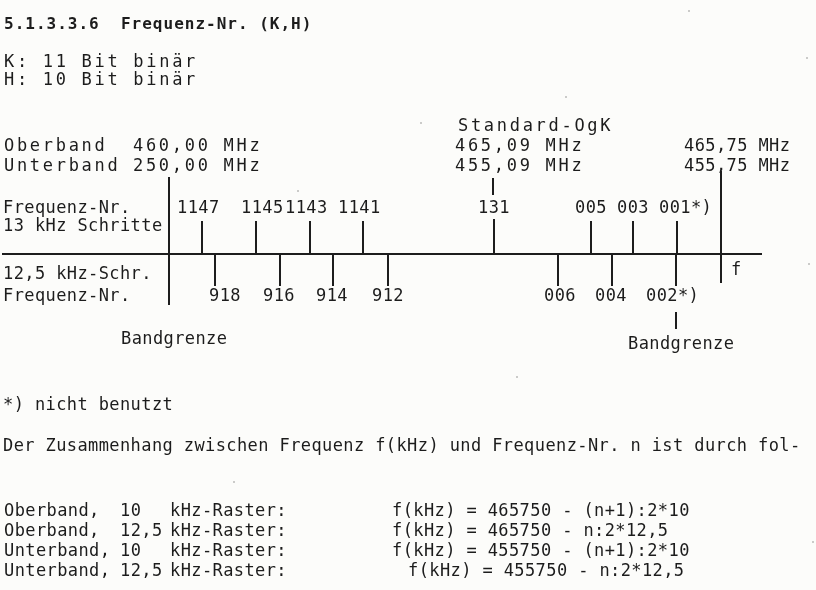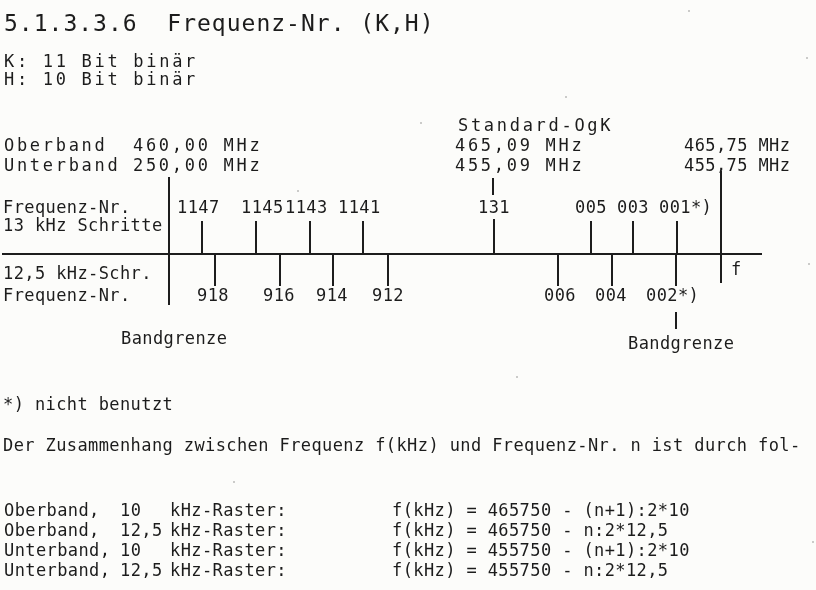--- a/index.html
+++ b/index.html
@@ -14,21 +14,21 @@
   #page{position:absolute;left:0;top:0;width:816px;height:590px}
   .t{
     position:absolute;
     white-space:pre;
     font-size:17px;
     line-height:17px;
     letter-spacing:0.4px;
     color:#1c1c1c;
   }
   .wide{letter-spacing:2.7px}
-  .title{font-weight:normal;font-size:23px;letter-spacing:1px}
+  .title{font-weight:bold;font-size:16px;letter-spacing:1px}
   .vline{position:absolute;width:2px;background:#1d1d1d}
   .hline{position:absolute;height:2px;background:#1d1d1d}
   .speck{position:absolute;width:2px;height:2px;background:#6b6b68;border-radius:50%;opacity:.45}
 </style>
 </head>
 <body>
 
 <div id="page">
 
   <div class="t title" style="left:4px;top:15px">5.1.3.3.6  Frequenz-Nr. (K,H)</div>
@@ -81,21 +81,21 @@
     <div class="vline" style="left:279px;top:255px;height:31px"></div>
     <div class="vline" style="left:332px;top:255px;height:31px"></div>
     <div class="vline" style="left:387px;top:255px;height:31px"></div>
     <div class="vline" style="left:557px;top:255px;height:31px"></div>
     <div class="vline" style="left:611px;top:255px;height:31px"></div>
     <div class="vline" style="left:675px;top:255px;height:31px"></div>
 
     <div class="t" style="left:3px;top:265px">12,5 kHz-Schr.</div>
     <div class="t" style="left:3px;top:287px">Frequenz-Nr.</div>
 
-    <div class="t" style="left:197px;top:287px">918</div>
+    <div class="t" style="left:209px;top:287px">918</div>
     <div class="t" style="left:263px;top:287px">916</div>
     <div class="t" style="left:316px;top:287px">914</div>
     <div class="t" style="left:372px;top:287px">912</div>
     <div class="t" style="left:544px;top:287px">006</div>
     <div class="t" style="left:595px;top:287px">004</div>
     <div class="t" style="left:646px;top:287px">002*)</div>
 
     <div class="vline" style="left:675px;top:312px;height:17px"></div>
     <div class="t" style="left:121px;top:330px">Bandgrenze</div>
     <div class="t" style="left:628px;top:335px">Bandgrenze</div>
@@ -121,21 +121,21 @@
     <div>
       <span class="t" style="left:4px;top:542px">Unterband,</span>
       <span class="t" style="left:120px;top:542px">10</span>
       <span class="t" style="left:170px;top:542px">kHz-Raster:</span>
       <span class="t" style="left:392px;top:542px">f(kHz) = 455750 - (n+1):2*10</span>
     </div>
     <div>
       <span class="t" style="left:4px;top:562px">Unterband,</span>
       <span class="t" style="left:120px;top:562px">12,5</span>
       <span class="t" style="left:170px;top:562px">kHz-Raster:</span>
-      <span class="t" style="left:392px;top:562px">f(kHz) = 455750 - n:2*12,5</span>
+      <span class="t" style="left:408px;top:562px">f(kHz) = 455750 - n:2*12,5</span>
     </div>
   </div>
 
   <div class="speck" style="left:688px;top:10px"></div>
   <div class="speck" style="left:806px;top:57px"></div>
   <div class="speck" style="left:565px;top:96px"></div>
   <div class="speck" style="left:420px;top:122px"></div>
   <div class="speck" style="left:297px;top:190px"></div>
   <div class="speck" style="left:808px;top:263px"></div>
   <div class="speck" style="left:516px;top:376px"></div>

